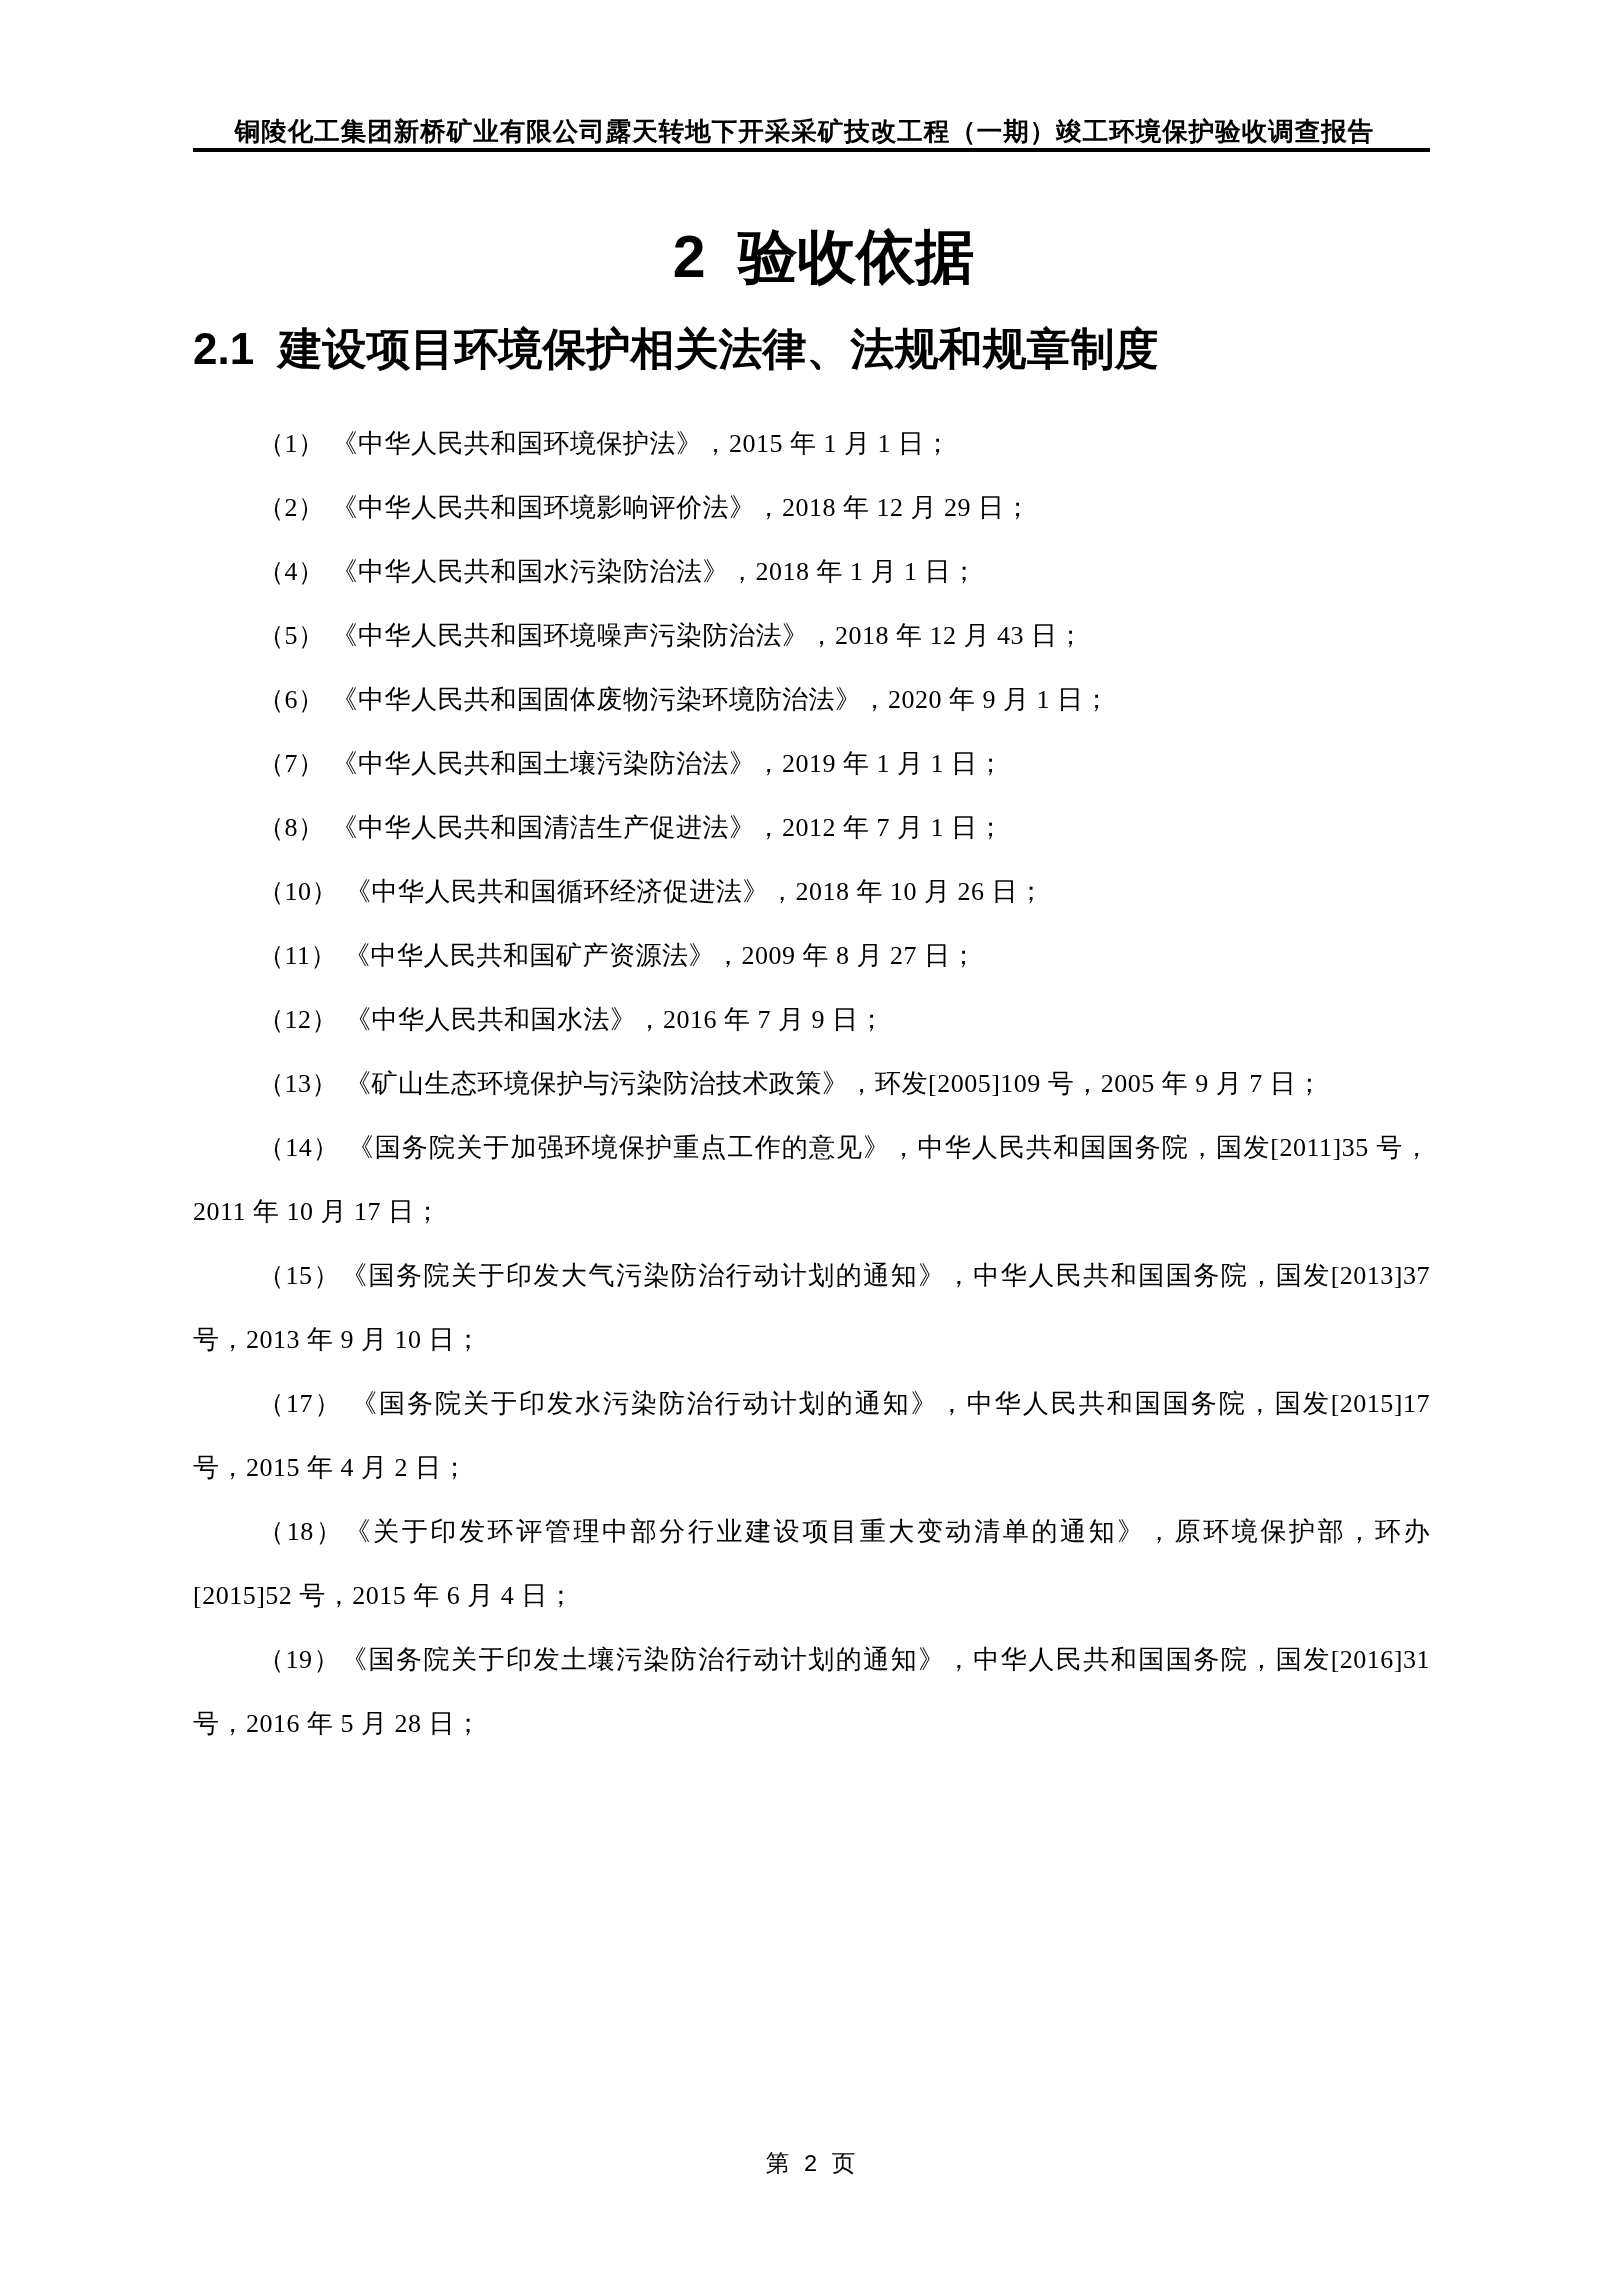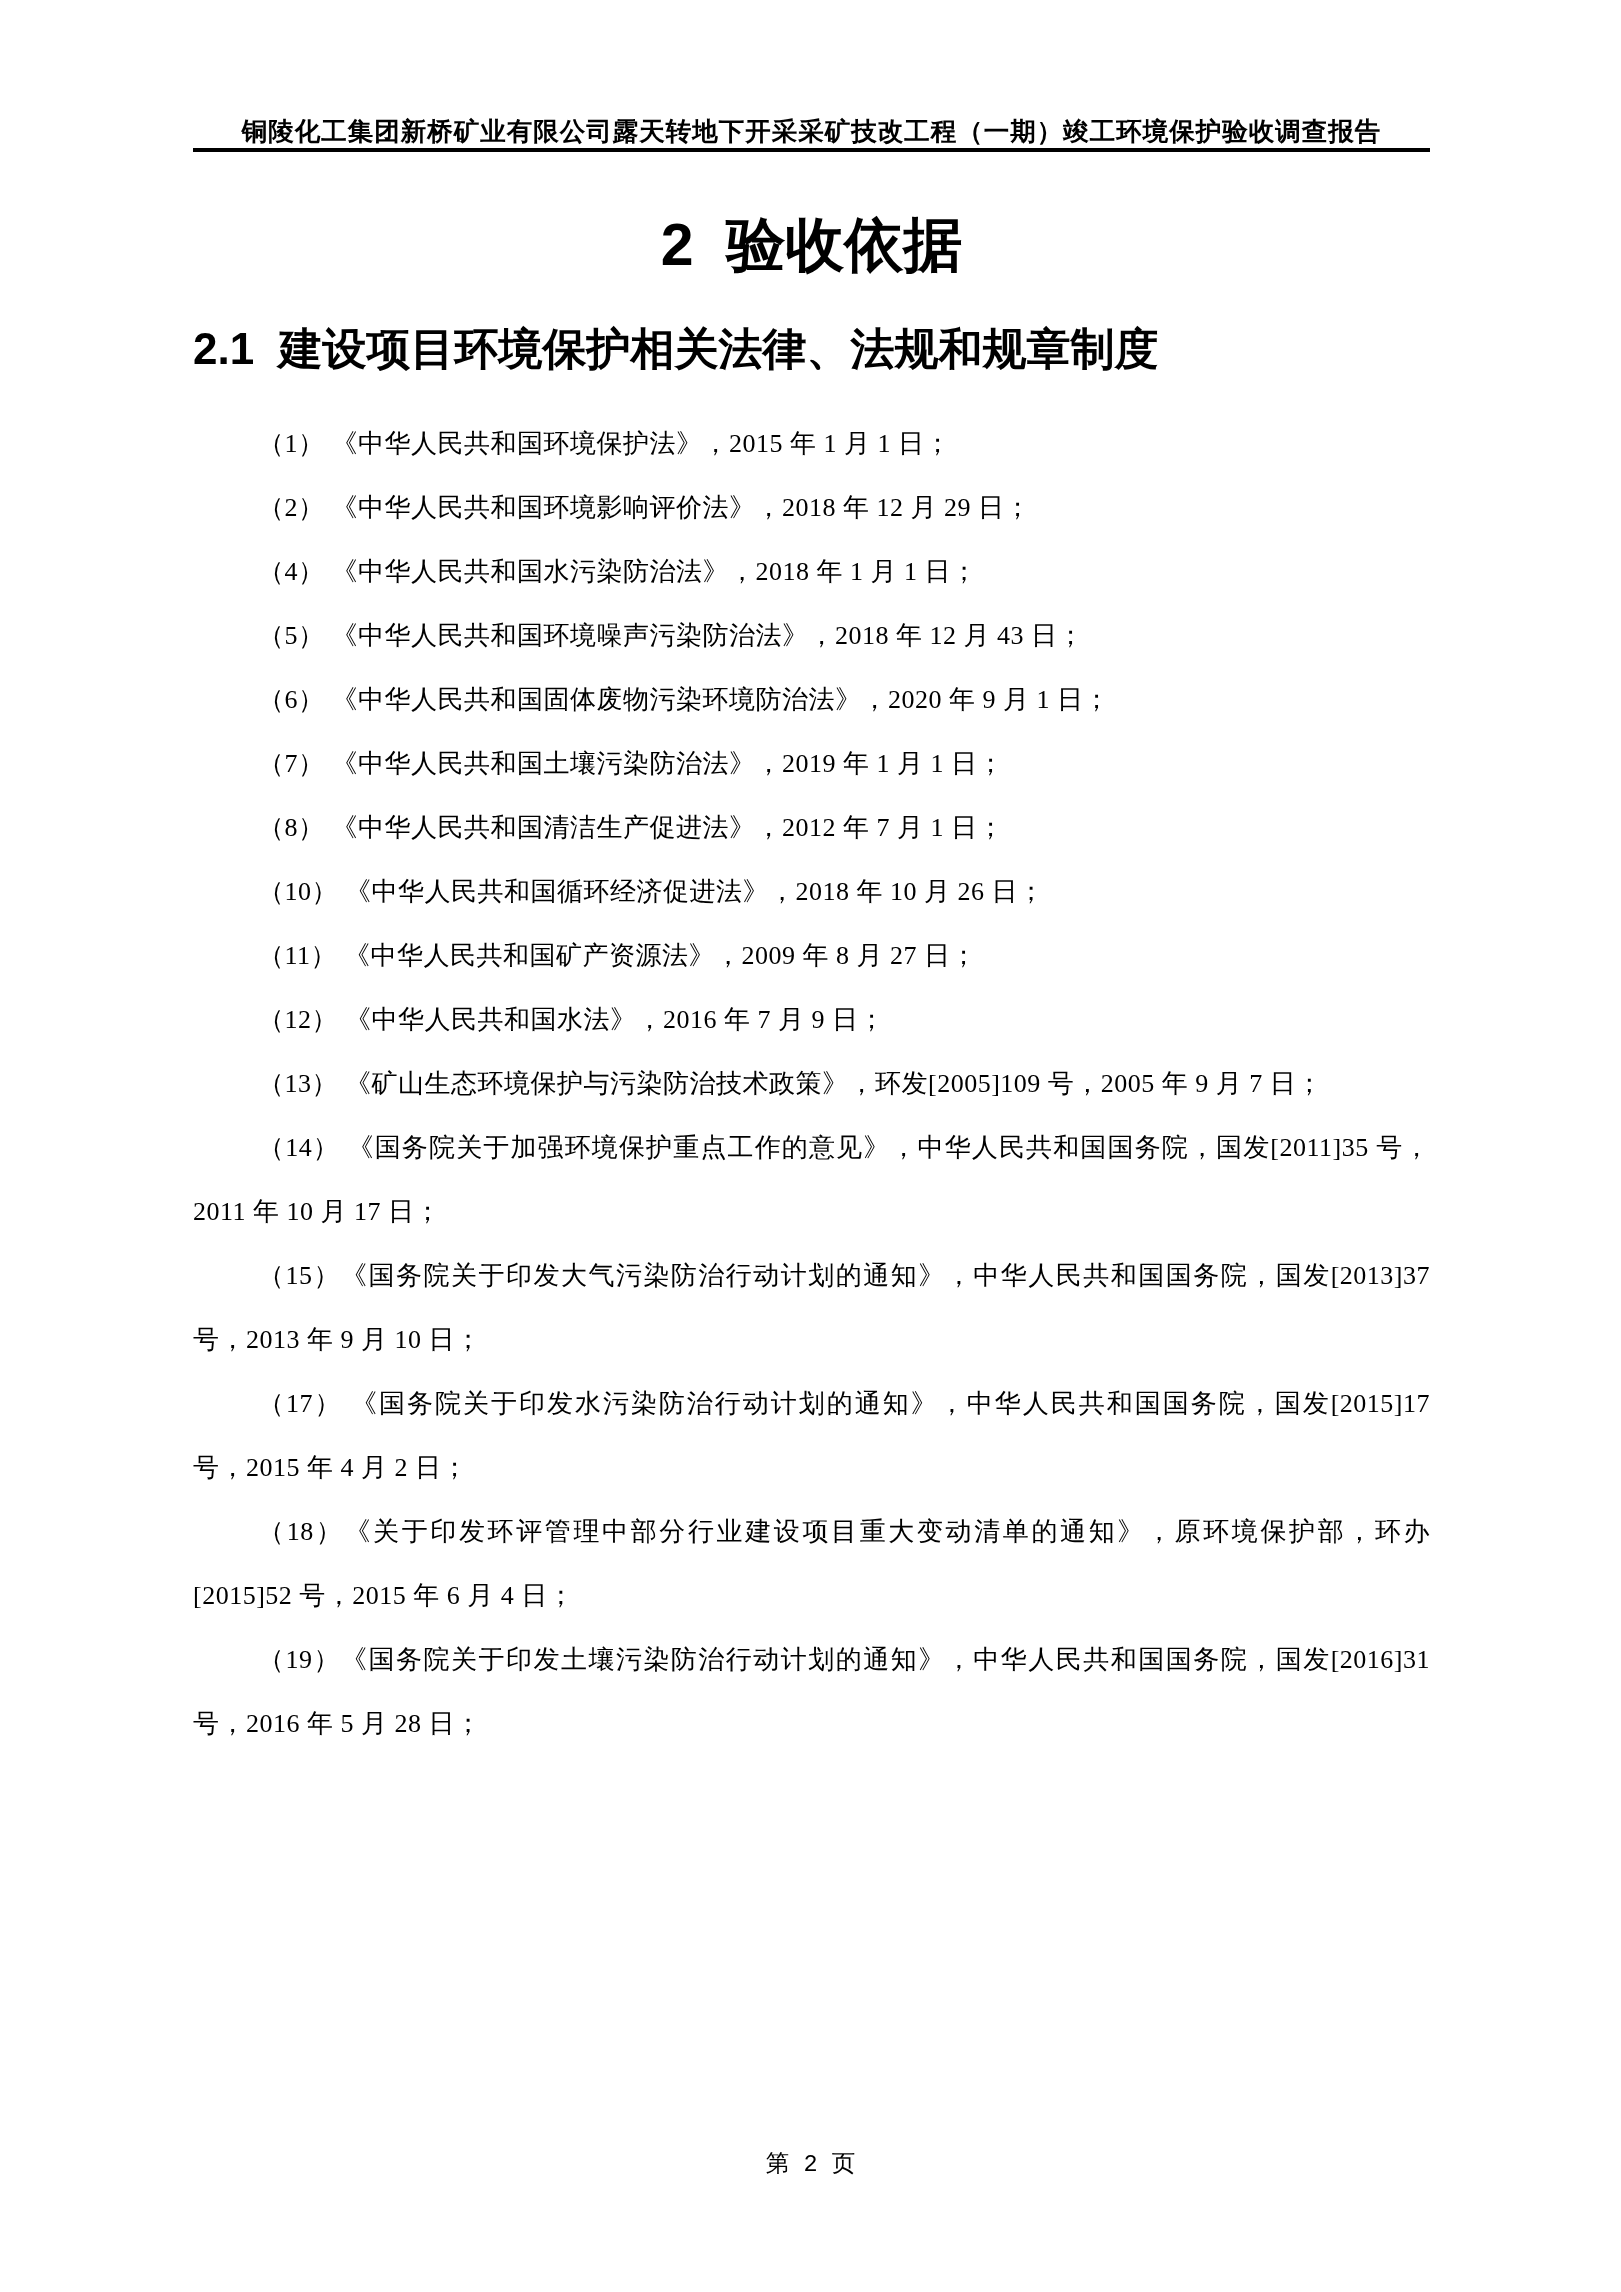--- a/index.html
+++ b/index.html
@@ -12,42 +12,42 @@
     width: 1621px;
     height: 2293px;
     background: #ffffff;
     color: #000000;
     font-family: "Liberation Serif", "DejaVu Serif", serif;
     overflow: hidden;
   }
   .header-text {
     position: absolute;
     top: 114px;
-    left: 193px;
+    left: 186px;
     width: 1237px;
     text-align: center;
     font-size: 25.5px;
     font-weight: bold;
     letter-spacing: 1px;
     white-space: nowrap;
   }
   .header-rule {
     position: absolute;
     top: 148px;
     left: 193px;
     width: 1237px;
     height: 3.9px;
     background: #000000;
   }
   .chapter-title {
     position: absolute;
     top: 204px;
     left: 193px;
     width: 1237px;
-    margin: 0;
+    margin: 12px;
     text-align: center;
     font-size: 59px;
     line-height: 82px;
     font-weight: bold;
     font-family: "Liberation Sans", "DejaVu Sans", sans-serif;
     white-space: pre-wrap;
   }
   .section-heading {
     position: absolute;
     top: 325px;

